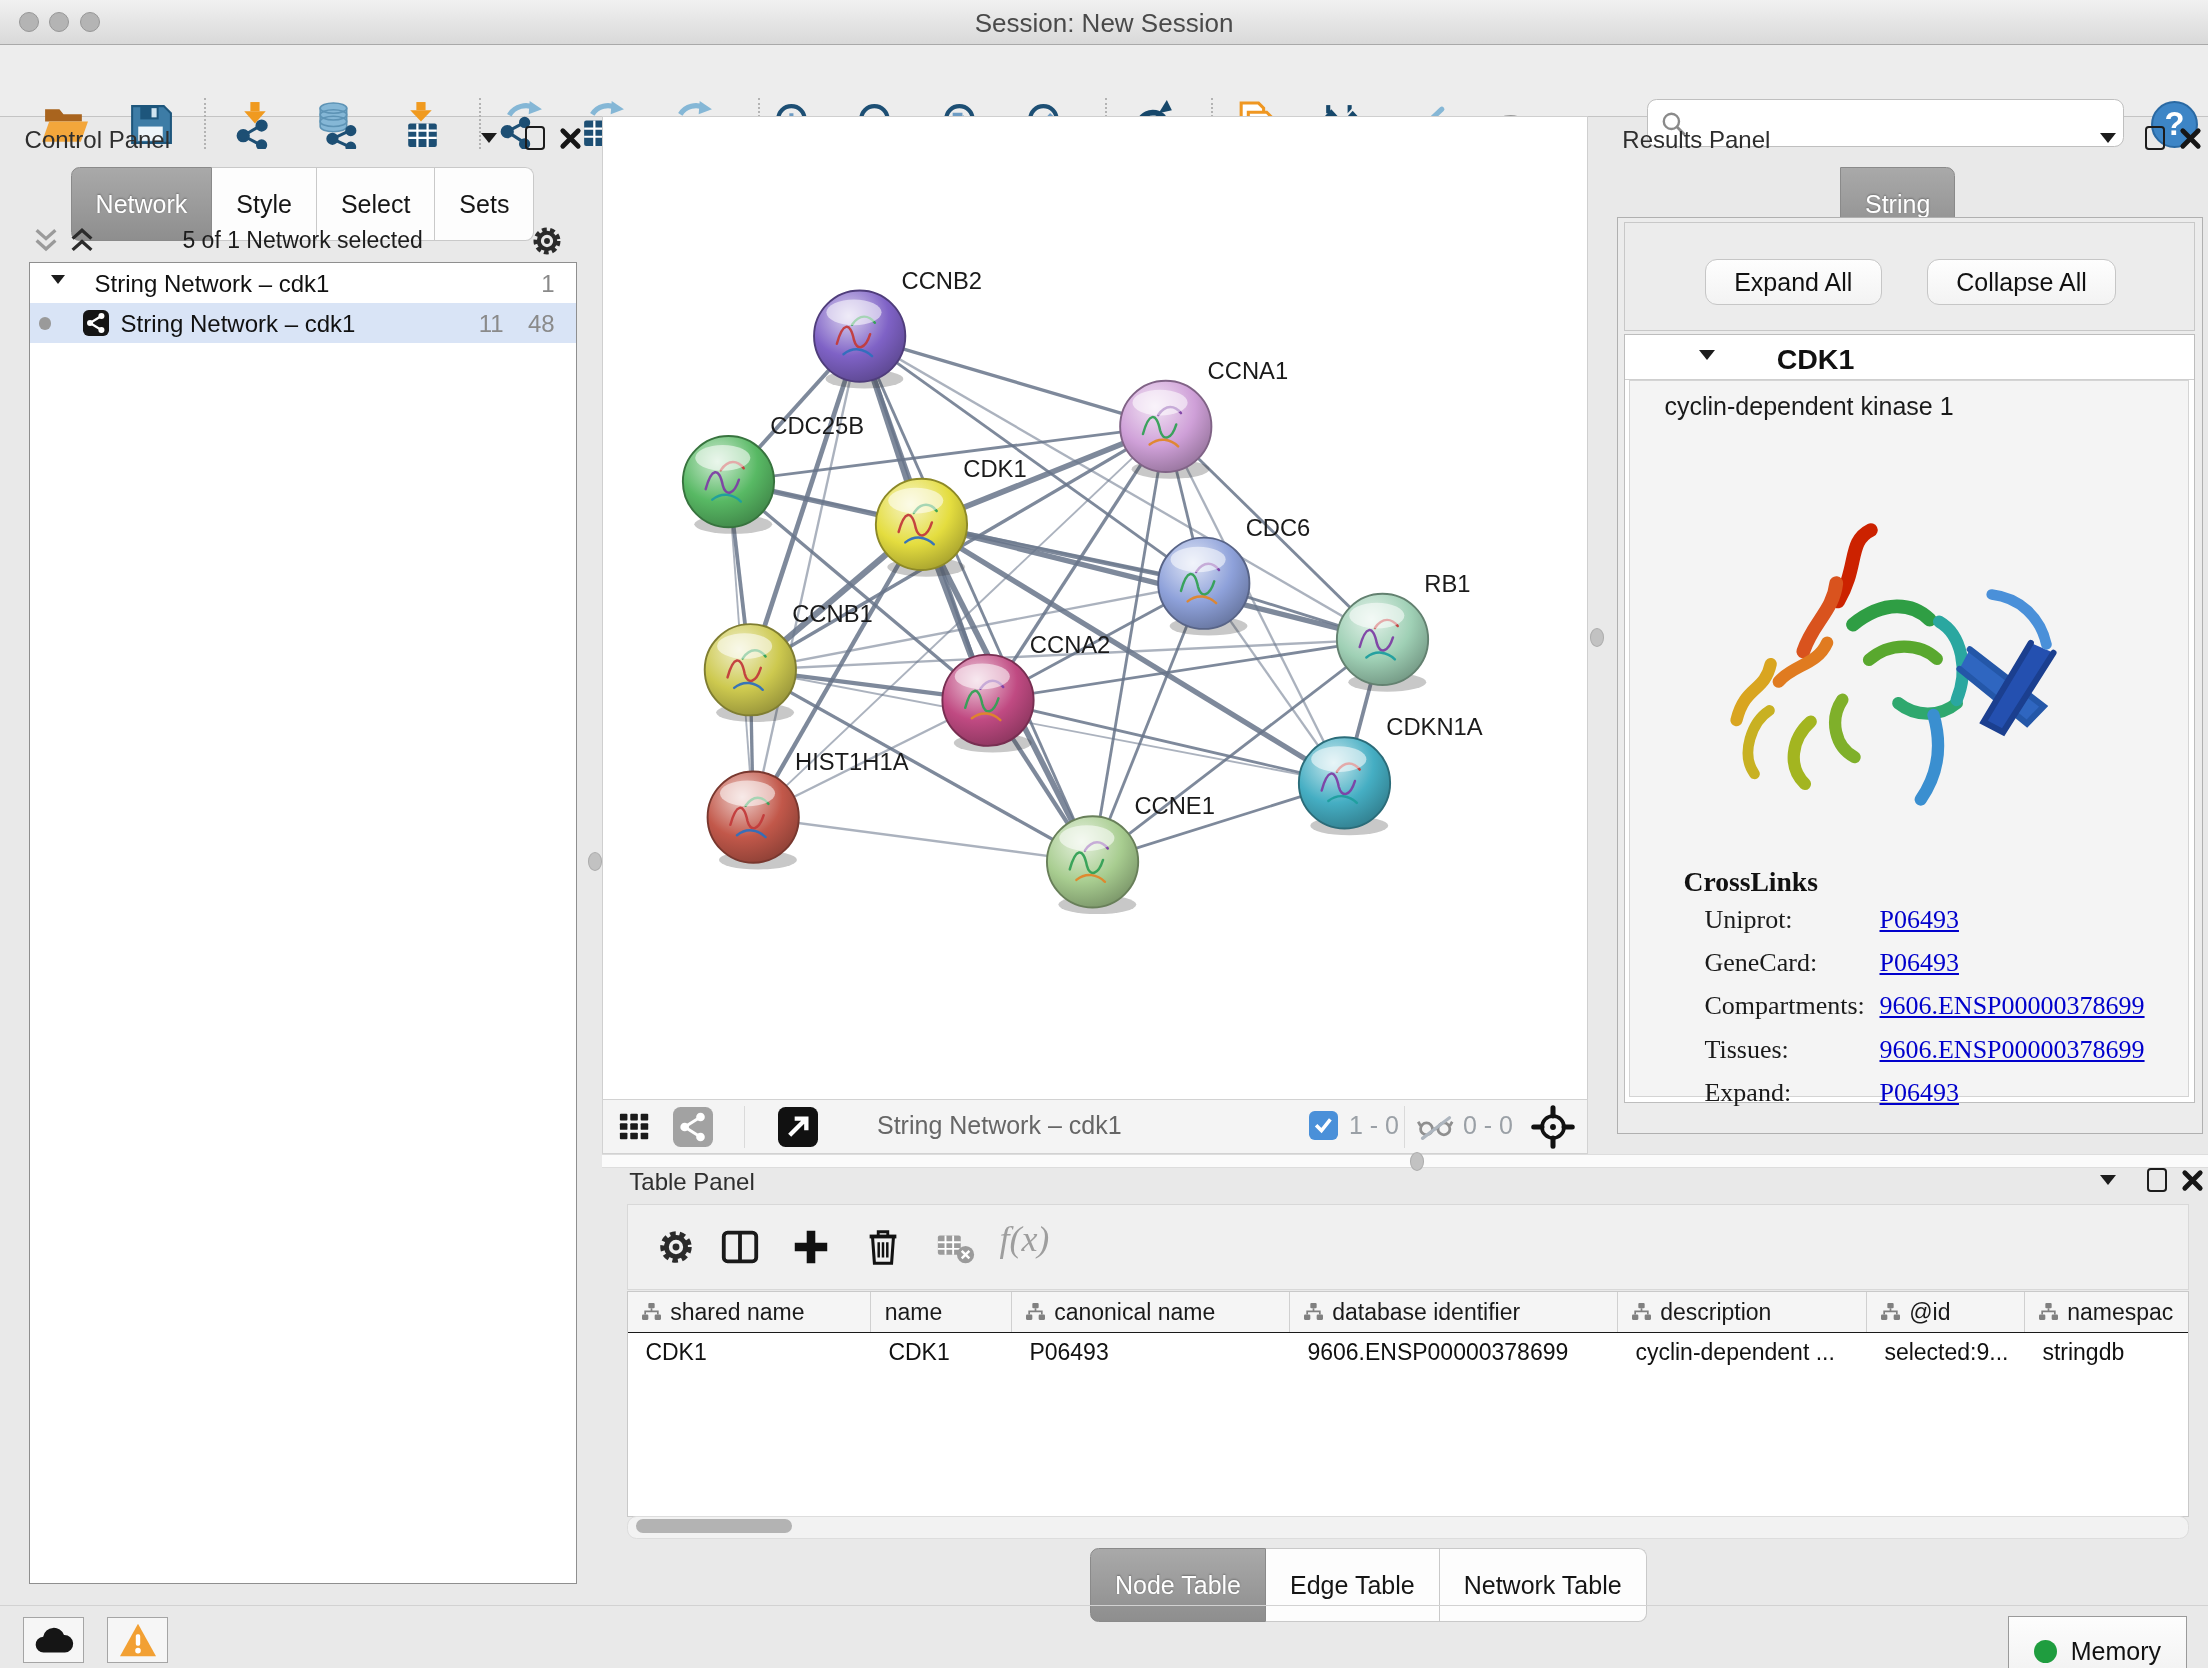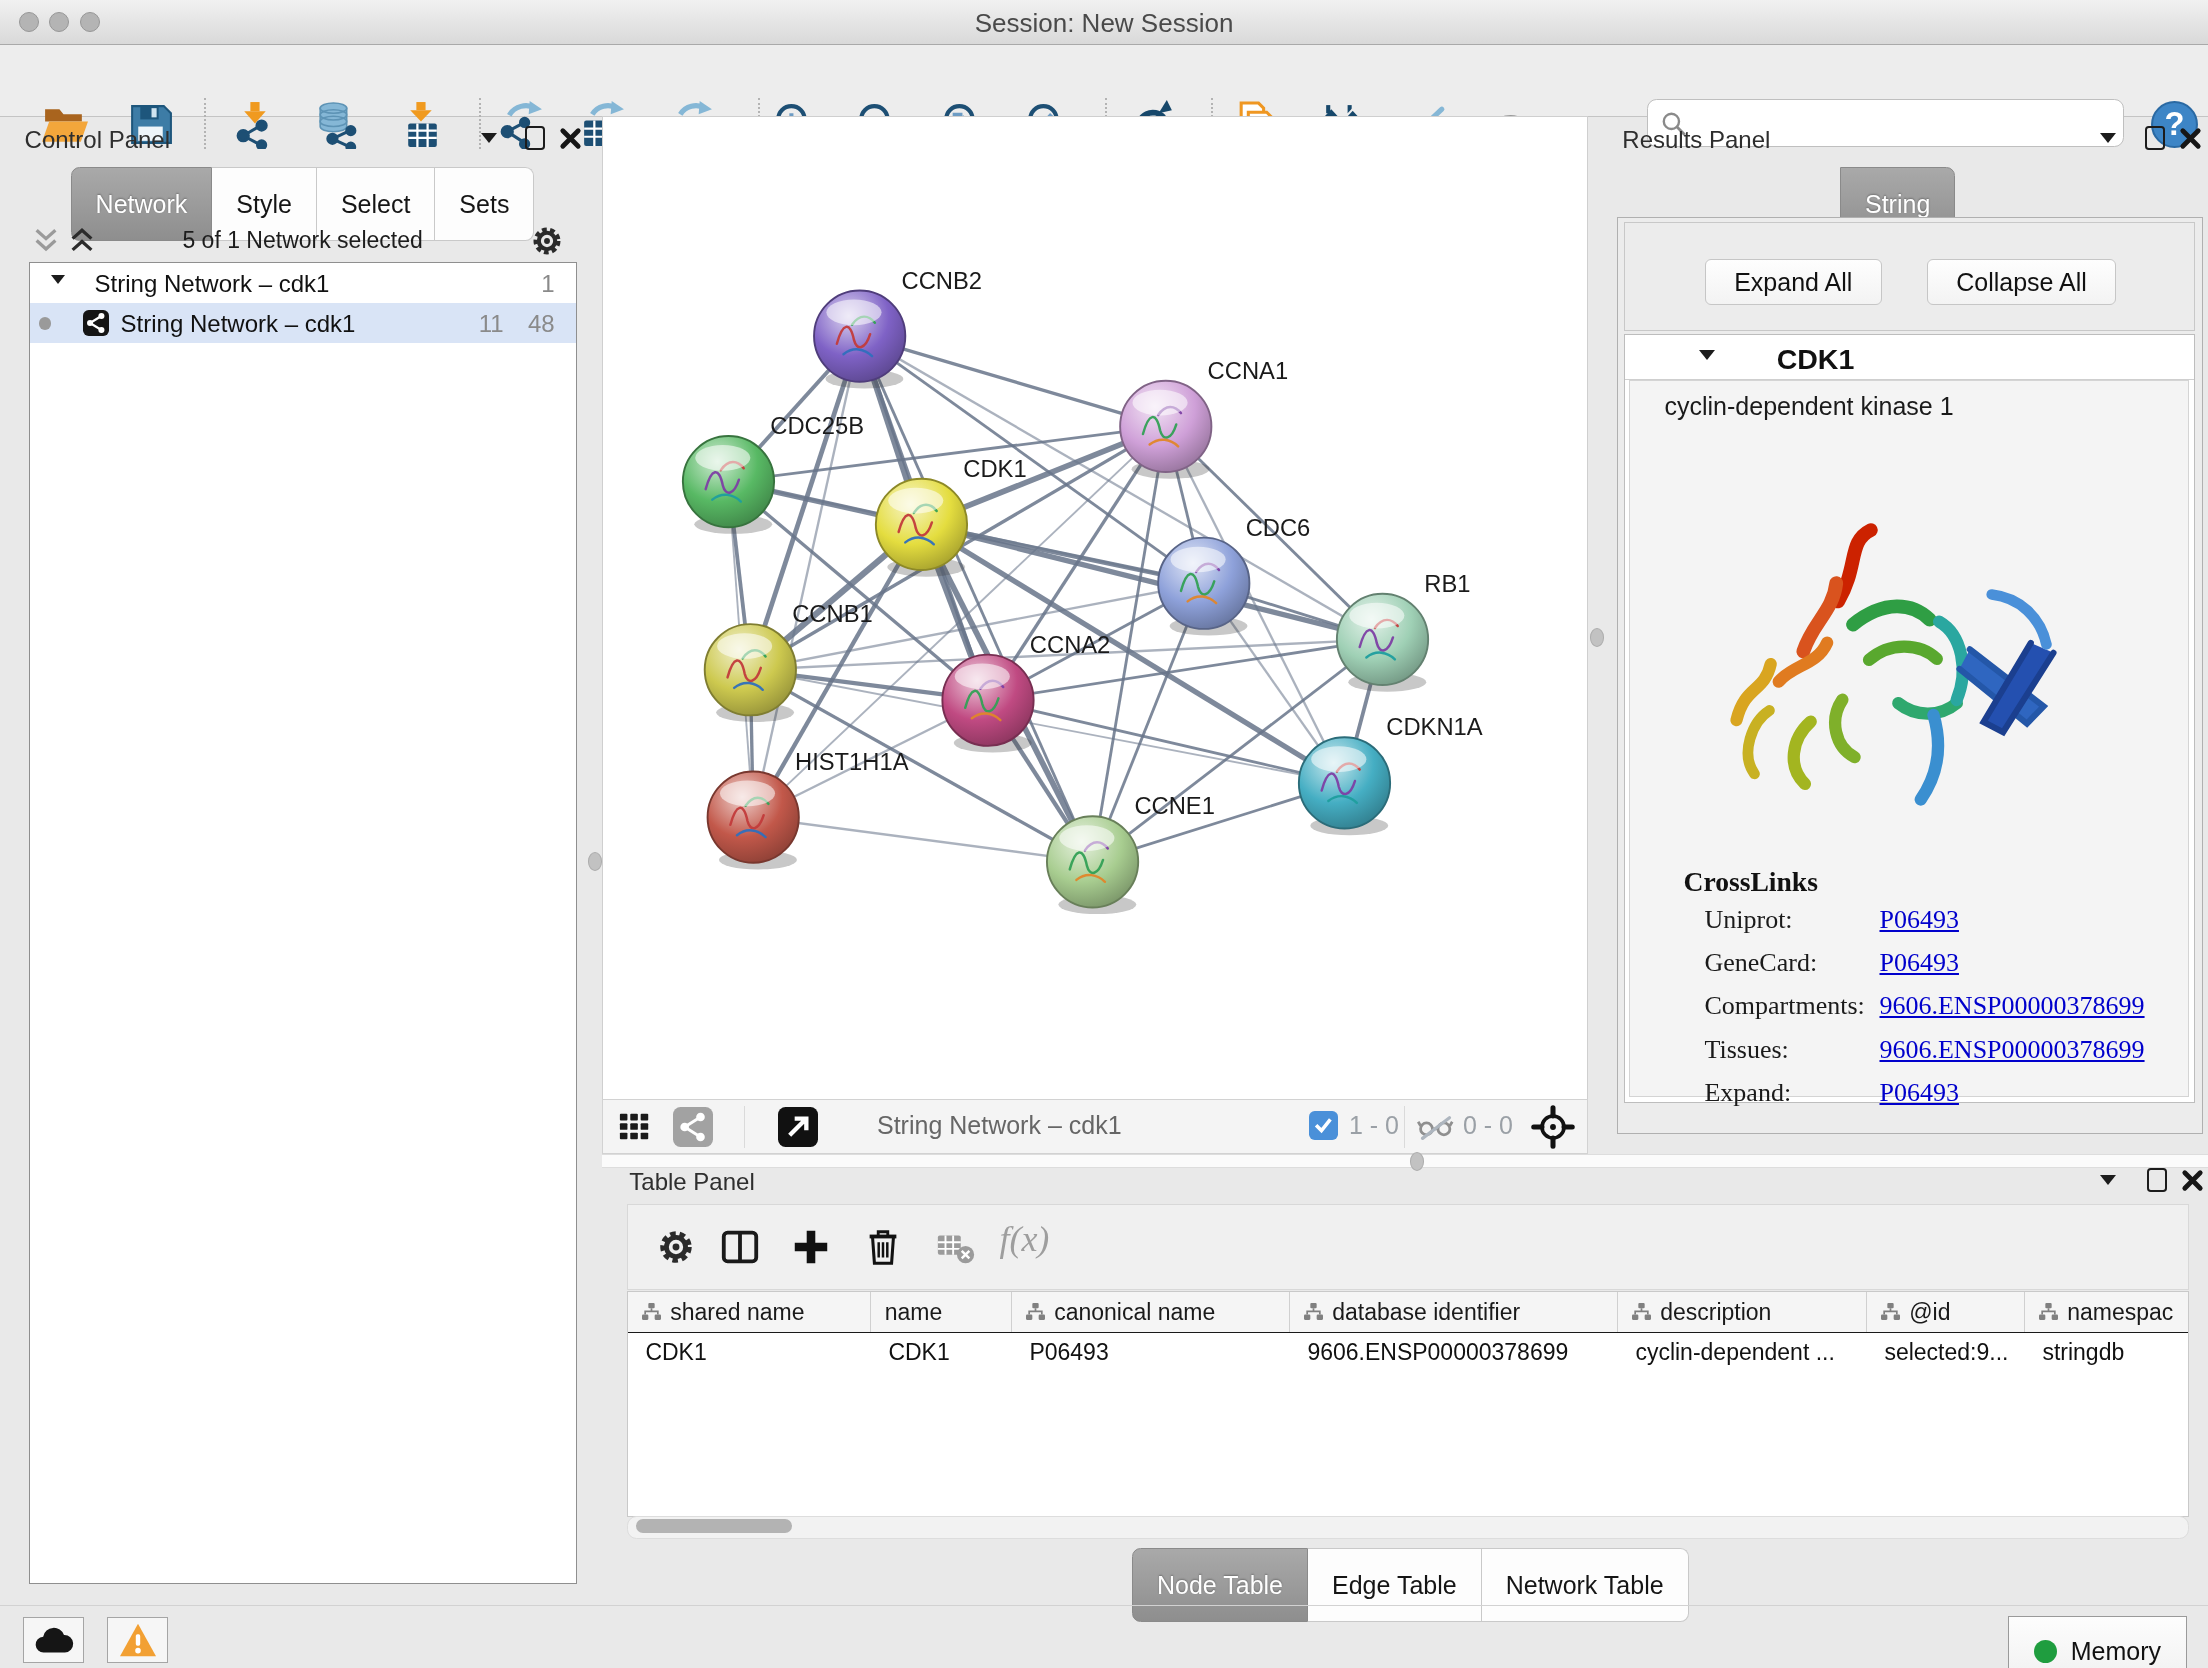--- a/index.html
+++ b/index.html
@@ -53,21 +53,21 @@
   .nf-sep{position:absolute;top:5.7px;height:42px;border-left:1.4px solid #dadada;}
   .nf-txt{position:absolute;font-size:25px;color:#9aa0a6;top:11.4px;}
   .nf-title{position:absolute;font-size:25px;color:#666;top:11.4px;}
   .blk-btn{position:absolute;border-radius:7.6px;}
   
   .results-outer{position:absolute;left:1617px;top:217px;width:584px;height:915px;
     background:#ececec;border:1.4px solid #b0b0b0;}
   .expand-box{position:absolute;left:5.7px;top:3.8px;width:569px;height:107px;
     border:1.4px solid #c8c8c8;}
   .rp-btn{position:absolute;top:36px;height:44px;line-height:44px;padding:0 28.5px;
-    background:linear-gradient(#fefefe,#f3f3f3);border:1.4px solid #c6c6c6;border-radius:6px;
+    background:linear-gradient(#fefefe,#f3f3f3);border:1.4px solid #c6c6c6;border-radius:12px;
     font-size:25px;color:#111;}
   .entry-box{position:absolute;left:5.7px;top:116px;width:569px;height:767px;background:#fff;
     border:1.4px solid #bdbdbd;}
   .entry-head{height:44px;border-bottom:1px solid #cfcfcf;position:relative;}
   .entry-body{position:absolute;left:4.8px;top:45px;right:4.8px;bottom:4.8px;background:#f4f4f4;
     border:1px solid #d4d4d4;}
   .entry-desc{font-size:25px;color:#1a1a1a;padding:11.4px 0 0 34px;}
   .crosslinks{font-family:"Liberation Serif",serif;position:absolute;left:0;top:485px;width:100%;}
   .cl-title{font-size:27.6px;font-weight:bold;color:#111;padding-left:53px;}
   .cl-row{display:flex;padding:6.7px 0 6.7px 74px;font-size:26px;}
@@ -810,21 +810,21 @@
           <div class="td" style="width: 249px; flex: 0 0 249px;">cyclin-dependent ...</div>
           <div class="td" style="width: 158px; flex: 0 0 158px;">selected:9...</div>
           <div class="td" style="width: 164px; flex: 0 0 164px;">stringdb</div>
         </div>
       </div>
   </div>
   <div class="hscroll">
       <div class="hthumb"></div>
     </div>
 
-  <div class="seg" style="left:516px;top:386px" id="tp-tabs">
+  <div class="seg" style="left:474px;top:386px" id="tp-tabs">
       <div class="seg-btn sel">Node Table</div>
       <div class="seg-btn">Edge Table</div>
       <div class="seg-btn">Network Table</div>
     </div>
 </div>
 
 <div class="statusbar">
   <div class="sb-btn" style="left:23px">
       <svg width="40" height="30" viewBox="0 0 48 36">
         <path d="M12 33a9.5 9.5 0 0 1-1-19A13 13 0 0 1 36 12a9 9 0 0 1 1 21z" fill="#151515"></path>

